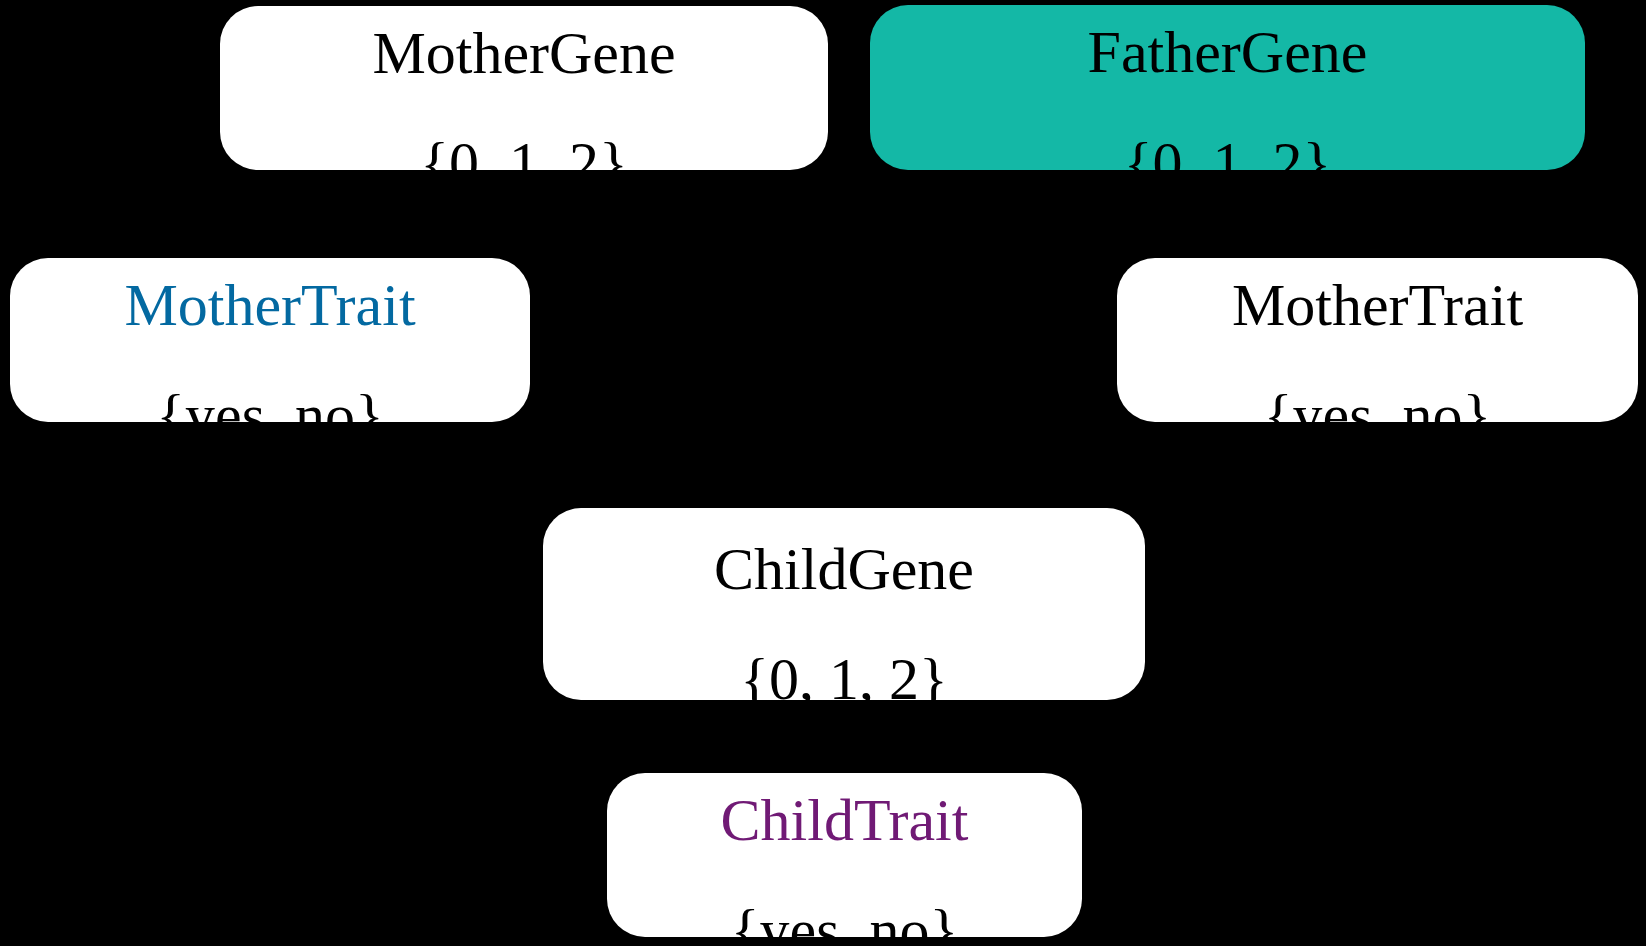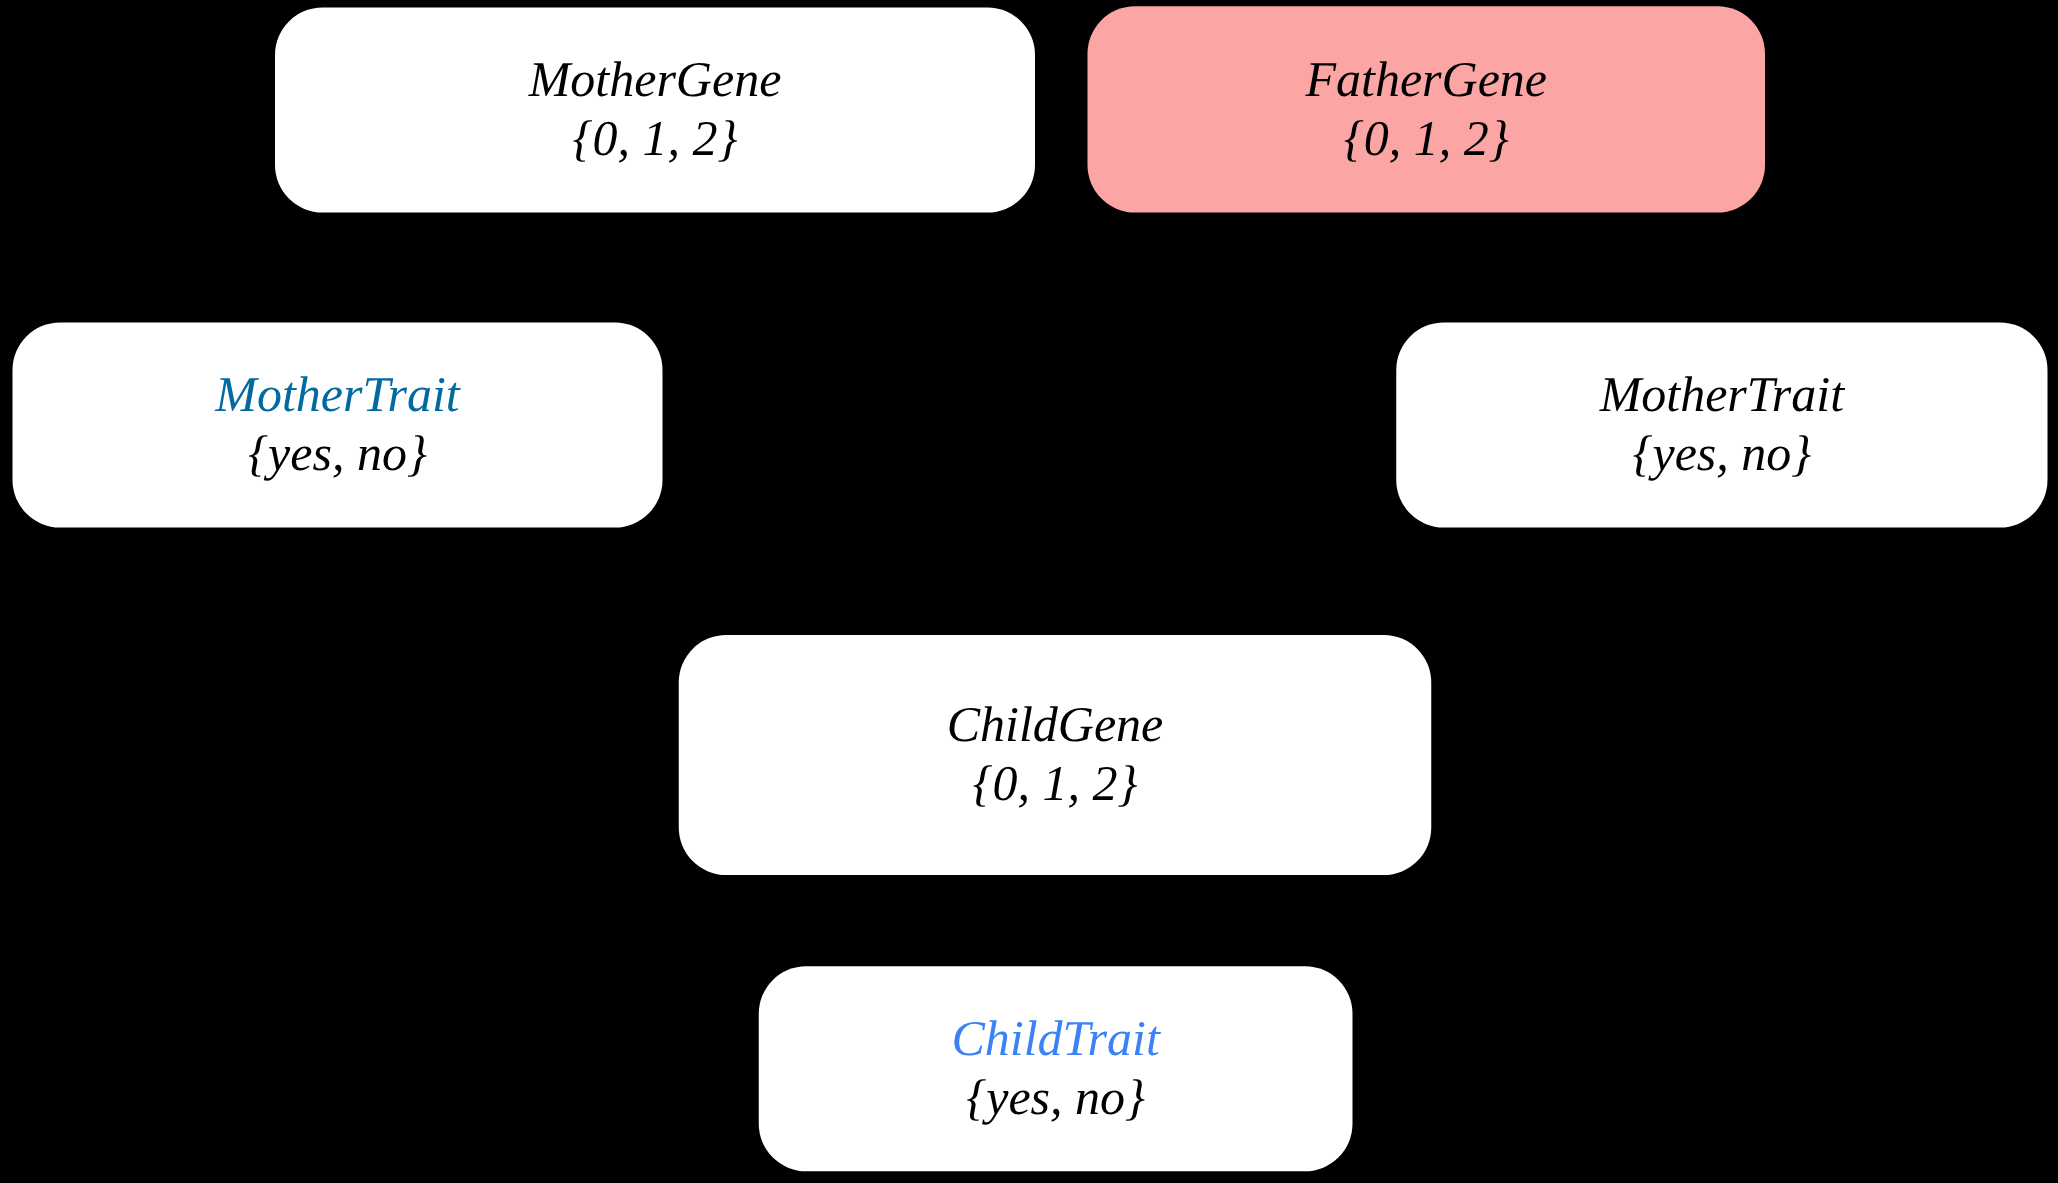--- a/index.html
+++ b/index.html
@@ -21,49 +21,49 @@
     position: absolute;
     background: #ffffff;
     border-radius: 38px;
     display: flex;
     flex-direction: column;
     align-items: center;
     justify-content: center;
     box-sizing: border-box;
   }
   .node-label, .node-domain {
-    font-style: italic;
-    font-size: 40px;
+    font-size: 60px;
     line-height: 1.17;
     color: #000000;
     text-align: center;
     white-space: nowrap;
+    margin-top: 40px;
   }
 </style>
 </head>
 <body>
 
 <div class="canvas" style="background: rgb(0, 0, 0);">
     <div class="node" style="left: 220px; top: 6px; width: 608px; height: 164px; background: rgb(255, 255, 255);">
     <div class="node-label" style="color: rgb(0, 0, 0);">MotherGene</div>
     <div class="node-domain" style="color: rgb(0, 0, 0);">{0, 1, 2}</div>
   </div>
-    <div class="node" style="left: 870px; top: 5px; width: 542px; height: 165px; background: #fca5a5;">
+    <div class="node" style="left: 870px; top: 5px; width: 715px; height: 165px; background: #14b8a6;">
     <div class="node-label" style="color: rgb(0, 0, 0);">FatherGene</div>
     <div class="node-domain" style="color: rgb(0, 0, 0);">{0, 1, 2}</div>
   </div>
     <div class="node" style="left: 10px; top: 258px; width: 520px; height: 164px; background: rgb(255, 255, 255);">
     <div class="node-label" style="color: #0369a1;">MotherTrait</div>
     <div class="node-domain" style="color: rgb(0, 0, 0);">{yes, no}</div>
   </div>
     <div class="node" style="left: 1117px; top: 258px; width: 521px; height: 164px; background: rgb(255, 255, 255);">
     <div class="node-label" style="color: rgb(0, 0, 0);">MotherTrait</div>
     <div class="node-domain" style="color: rgb(0, 0, 0);">{yes, no}</div>
   </div>
     <div class="node" style="left: 543px; top: 508px; width: 602px; height: 192px; background: rgb(255, 255, 255);">
     <div class="node-label" style="color: rgb(0, 0, 0);">ChildGene</div>
     <div class="node-domain" style="color: rgb(0, 0, 0);">{0, 1, 2}</div>
   </div>
     <div class="node" style="left: 607px; top: 773px; width: 475px; height: 164px; background: rgb(255, 255, 255);">
-    <div class="node-label" style="color: #3b82f6;">ChildTrait</div>
+    <div class="node-label" style="color: #701a75;">ChildTrait</div>
     <div class="node-domain" style="color: rgb(0, 0, 0);">{yes, no}</div>
   </div>
   </div>
 
 </body></html>

